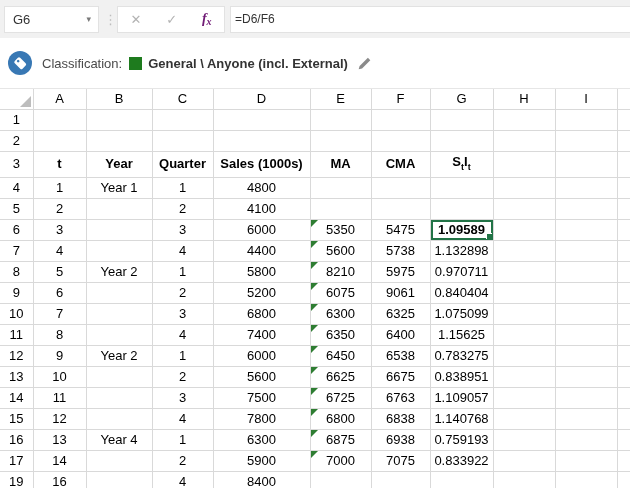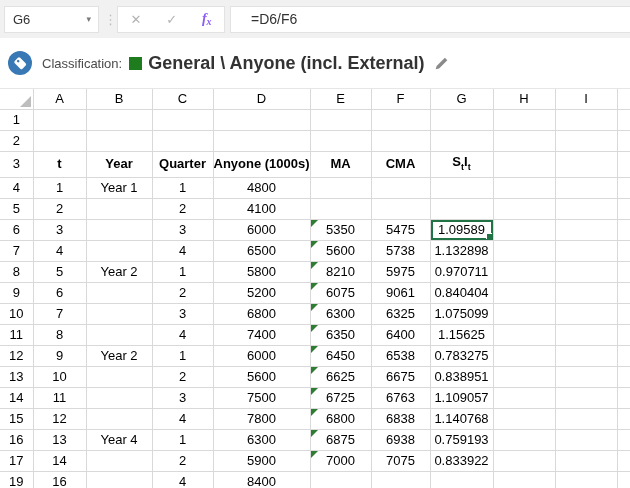--- a/index.html
+++ b/index.html
@@ -21,37 +21,37 @@
   .namebox .nb-text{flex:1;padding-left:8px;}
   .namebox .dd{color:#7a7a7a;font-size:9px;padding-right:7px;}
   .sepdots{color:#bdbdbd;font-size:13px;margin:0 5px;width:8px;text-align:center;}
   .fbtns{
     width:108px;height:27px;background:#fff;border:1px solid #e2e2e2;
     box-sizing:border-box;display:flex;align-items:center;justify-content:space-around;
   }
   .fbtns .xbtn,.fbtns .vbtn{color:#b3b3b3;font-size:13px;}
   .fbtns .fxbtn{
     font-family:"Liberation Serif",serif;font-style:italic;font-weight:bold;
-    color:#8b5cf6;font-size:14px;
+    color:#701a75;font-size:14px;
   }
   .fbtns .fxbtn .fx-x{font-size:10px;vertical-align:-2px;}
   .formulabar{
     flex:1;height:27px;background:#fff;border:1px solid #e2e2e2;border-right:none;
     box-sizing:border-box;margin-left:5px;display:flex;align-items:center;
-    font-size:14px;color:#333;padding-left:20px;
+    font-size:12px;color:#333;padding-left:4px;
   }
   
   .classbar{
     height:51px;background:#fff;display:flex;align-items:center;
     box-sizing:border-box;padding-left:8px;border-bottom:1px solid #e6e6e6;
   }
   .tagcircle{width:24px;height:24px;display:inline-block;}
   .clabel{font-size:13px;color:#4a4a4a;margin-left:10px;}
   .swatch{width:13px;height:13px;display:inline-block;margin-left:7px;}
-  .cvalue{font-size:18px;font-weight:bold;color:#333;margin-left:6px;}
+  .cvalue{font-size:13px;font-weight:bold;color:#333;margin-left:6px;}
   .pencil{margin-left:9px;display:inline-flex;}
   
   table.grid{border-collapse:collapse;table-layout:fixed;width:630px;}
   table.grid td{
     padding:0;margin:0;box-sizing:border-box;overflow:hidden;white-space:nowrap;
     border-right:1px solid #d9d9d9;border-bottom:1px solid #d9d9d9;
     font-size:13px;text-align:center;color:#000;height:20.2px;background:#fff;
     vertical-align:middle;line-height:20px;
   }
   td.ch{
@@ -69,21 +69,21 @@
     content:"";position:absolute;right:2px;bottom:2px;
     border-left:11px solid transparent;border-bottom:11px solid #bdbdbd;
   }
   td.hdr{font-weight:bold;}
   td.hb{border-bottom:2px solid #141414;}
   td.flag{position:relative;}
   td.flag::before{
     content:"";position:absolute;top:0;left:0;
     border-top:7px solid #2e7d32;border-right:7px solid transparent;
   }
-  td.sel{position:relative;box-shadow:inset 0 0 0 2px #217346;}
+  td.sel{position:relative;box-shadow:inset 0 0 0 2px #217346;font-weight:bold;}
   td.sel::after{
     content:"";position:absolute;right:1px;bottom:1px;width:5px;height:5px;
     background:#217346;border-left:1px solid #fff;border-top:1px solid #fff;
   }
   sub{font-size:9px;}
 </style>
 </head>
 <body>
 
 <div class="toolbar">
@@ -174,21 +174,21 @@
         <td></td>
         <td></td>
         <td></td>
         <td></td>
       </tr>
       <tr>
         <td class="rh">3</td>
         <td class="hdr hb">t</td>
         <td class="hdr hb">Year</td>
         <td class="hdr hb">Quarter</td>
-        <td class="hdr hb">Anyone (1000s)</td>
+        <td class="hdr hb">Sales (1000s)</td>
         <td class="hdr hb">MA</td>
         <td class="hdr hb">CMA</td>
         <td class="hdr hb"><span>S</span><sub>t</sub><span>I</span><sub>t</sub></td>
         <td class="hdr"></td>
         <td class="hdr"></td>
         <td class="hdr"></td>
       </tr>
       <tr>
         <td class="rh">4</td>
         <td>1</td>
@@ -226,21 +226,21 @@
         <td class="sel">1.09589</td>
         <td></td>
         <td></td>
         <td></td>
       </tr>
       <tr>
         <td class="rh">7</td>
         <td>4</td>
         <td></td>
         <td>4</td>
-        <td>6500</td>
+        <td>4400</td>
         <td class="flag">5600</td>
         <td>5738</td>
         <td>1.132898</td>
         <td></td>
         <td></td>
         <td></td>
       </tr>
       <tr>
         <td class="rh">8</td>
         <td>5</td>

